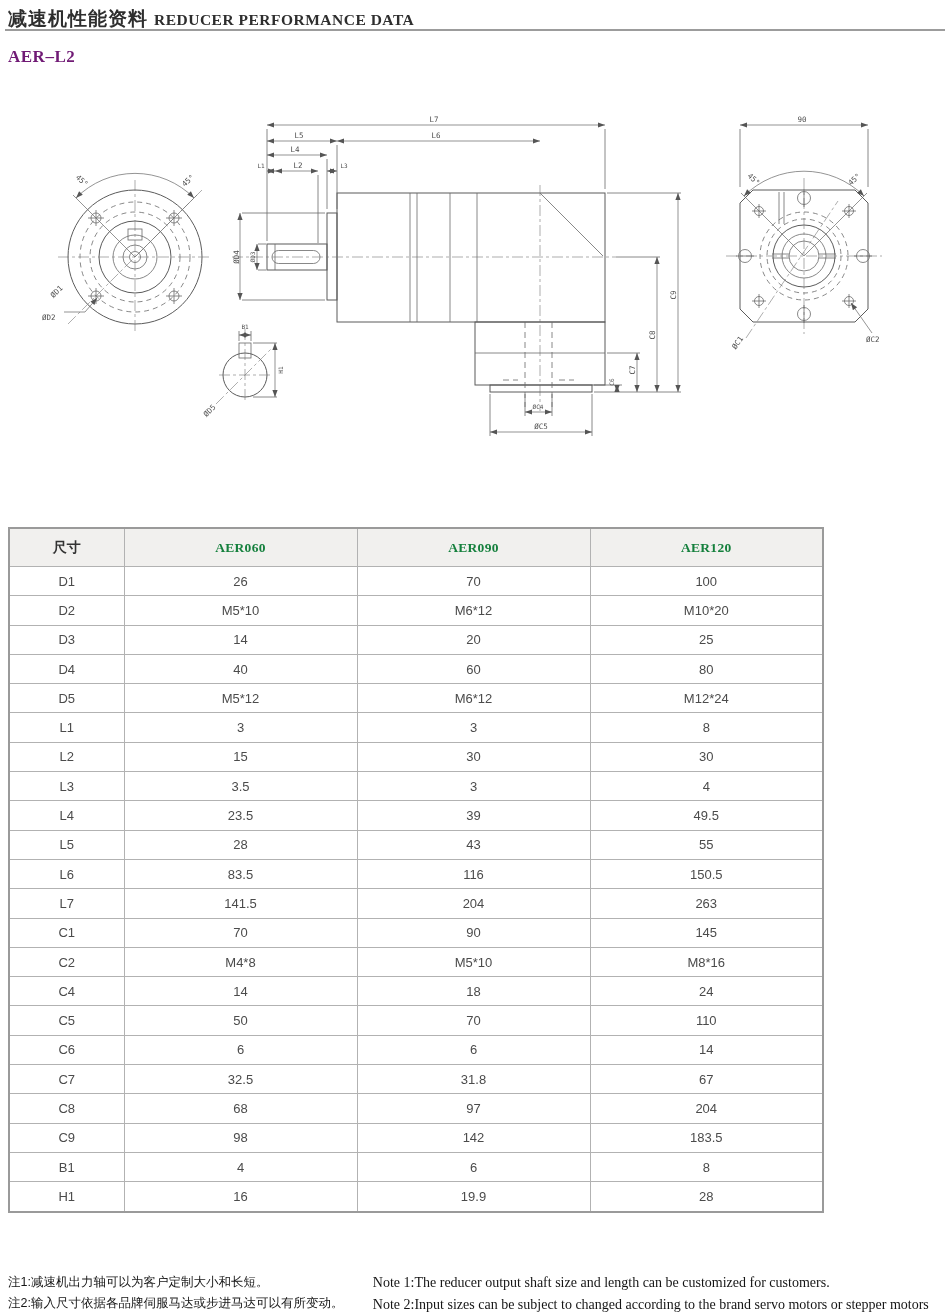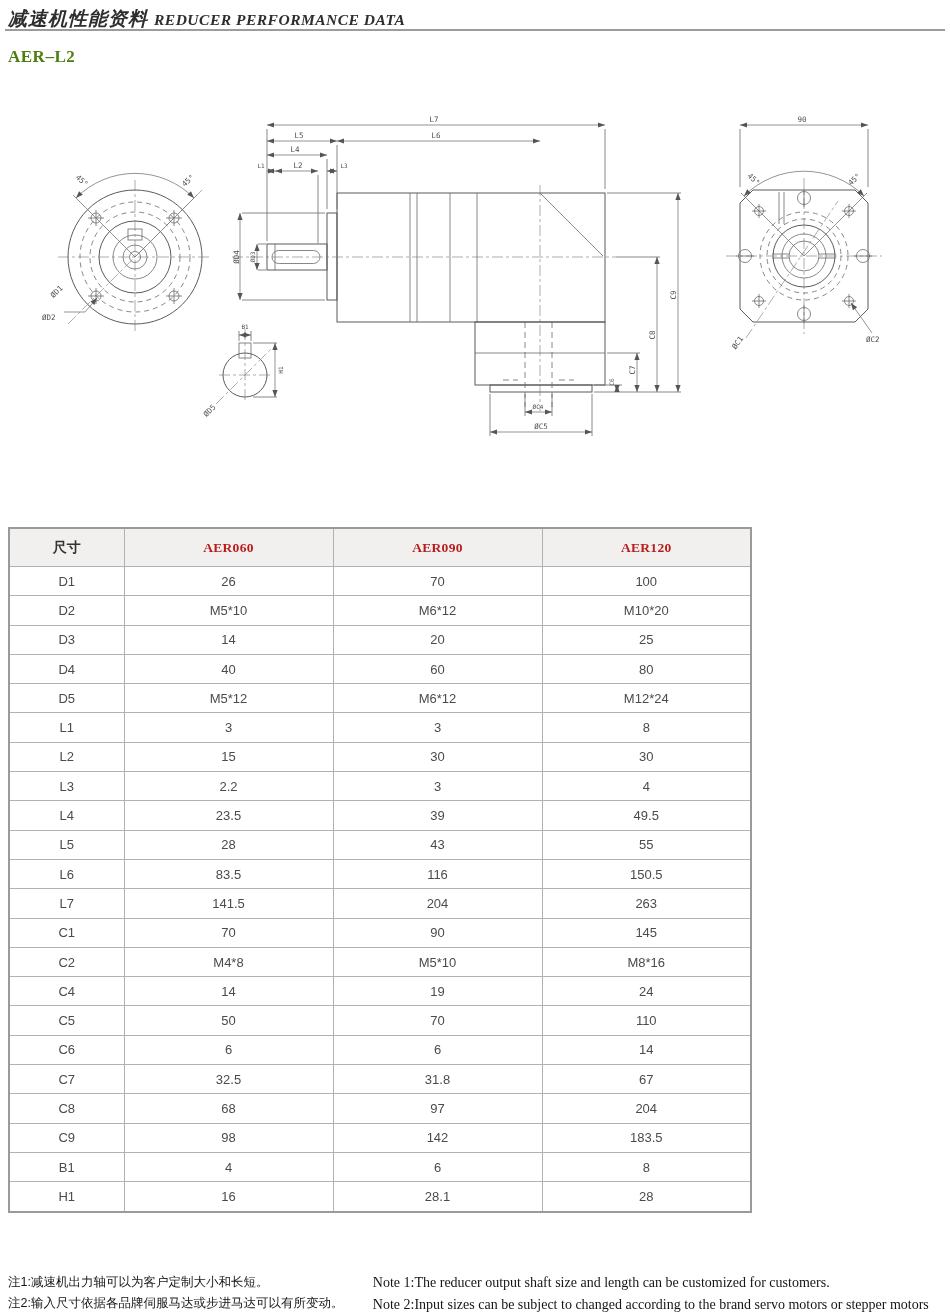--- a/index.html
+++ b/index.html
@@ -1,46 +1,46 @@
 <!DOCTYPE html>
 <html><head>
 <meta charset="utf-8">
 <style>
   html,body{margin:0;padding:0;background:#ffffff;}
   #page{position:relative;width:950px;height:1316px;background:#fff;
         font-family:"Liberation Sans",sans-serif;overflow:hidden;}
 
   
-  .hdr{position:absolute;left:8px;top:6px;width:936px;font-style:italic;}
+  .hdr{position:absolute;left:8px;top:6px;width:936px;}
   .t-cn{font-size:19px;font-weight:700;color:#2e2e2e;letter-spacing:1px;}
   .t-en{font-family:"Liberation Serif",serif;font-size:15.5px;font-weight:700;
         color:#2e2e2e;letter-spacing:.5px;margin-left:6px;}
   .rule{position:absolute;left:5px;top:29px;width:940px;height:2px;background:#9c9c9c;}
   .model{position:absolute;left:8px;top:47px;font-family:"Liberation Serif",serif;
-         font-size:17px;font-weight:700;color:#4d7c0f;letter-spacing:.5px;}
+         font-size:17px;font-weight:700;color:#701a75;letter-spacing:.5px;}
 
   
   .drawing{position:absolute;left:0;top:95px;width:950px;height:360px;}
   .geo{stroke:#5b5b5b;stroke-width:1;fill:none;}
   .thin{stroke:#6a6a6a;stroke-width:.8;fill:none;}
   .dim{stroke:#666;stroke-width:.7;fill:none;}
   .cl{stroke:#777;stroke-width:.6;fill:none;stroke-dasharray:11 3 3 3;}
   .hid{stroke:#6a6a6a;stroke-width:.8;fill:none;stroke-dasharray:6 4;}
   .dsh{stroke:#6a6a6a;stroke-width:.8;fill:none;stroke-dasharray:5 4;}
   .lbl{font-family:"DejaVu Sans Mono",monospace;font-size:7.5px;fill:#4e4e4e;}
   .lbl6{font-family:"DejaVu Sans Mono",monospace;font-size:6px;fill:#4e4e4e;}
 
   
-  .dim-table{position:absolute;left:8px;top:527px;width:744px;border-collapse:collapse;
+  .dim-table{position:absolute;left:8px;top:527px;width:816px;border-collapse:collapse;
              table-layout:fixed;border:2px solid #9a9a9a;padding-left:12px;}
   .dim-table th,.dim-table td{border:1.5px solid #b2b2b2;text-align:center;padding:0;}
   .dim-table th{height:37px;background:#f1f0ee;}
   .th-dim{font-size:14px;font-weight:700;color:#333;}
   .th-model{font-family:"Liberation Serif",serif;font-size:13.5px;font-weight:700;
-            color:#b91c1c;letter-spacing:.3px;}
+            color:#15803d;letter-spacing:.3px;}
   .dim-table td{height:28.3px;font-size:13px;color:#4b4b4b;}
   .col-dim{width:115px;}
 
   
   .notes{position:absolute;left:8px;top:1272px;width:936px;display:flex;}
   .notes-cn{width:377px;}
   .note-cn{font-size:12.5px;font-weight:400;color:#151515;line-height:1.65;}
   .note-en{font-family:"Liberation Serif",serif;font-size:14px;color:#151515;line-height:1.55;}
 </style>
 </head>
@@ -308,21 +308,21 @@
           <td>8</td>
         </tr>
         <tr>
           <td>L2</td>
           <td>15</td>
           <td>30</td>
           <td>30</td>
         </tr>
         <tr>
           <td>L3</td>
-          <td>2.2</td>
+          <td>3.5</td>
           <td>3</td>
           <td>4</td>
         </tr>
         <tr>
           <td>L4</td>
           <td>23.5</td>
           <td>39</td>
           <td>49.5</td>
         </tr>
         <tr>
@@ -351,21 +351,21 @@
         </tr>
         <tr>
           <td>C2</td>
           <td>M4*8</td>
           <td>M5*10</td>
           <td>M8*16</td>
         </tr>
         <tr>
           <td>C4</td>
           <td>14</td>
-          <td>19</td>
+          <td>18</td>
           <td>24</td>
         </tr>
         <tr>
           <td>C5</td>
           <td>50</td>
           <td>70</td>
           <td>110</td>
         </tr>
         <tr>
           <td>C6</td>
@@ -393,21 +393,21 @@
         </tr>
         <tr>
           <td>B1</td>
           <td>4</td>
           <td>6</td>
           <td>8</td>
         </tr>
         <tr>
           <td>H1</td>
           <td>16</td>
-          <td>28.1</td>
+          <td>19.9</td>
           <td>28</td>
         </tr>
       </tbody>
   </table>
 
   <div class="notes">
     <div class="notes-cn">
       <div class="note-cn">注1:减速机出力轴可以为客户定制大小和长短。</div>
       <div class="note-cn">注2:输入尺寸依据各品牌伺服马达或步进马达可以有所变动。</div>
     </div>

